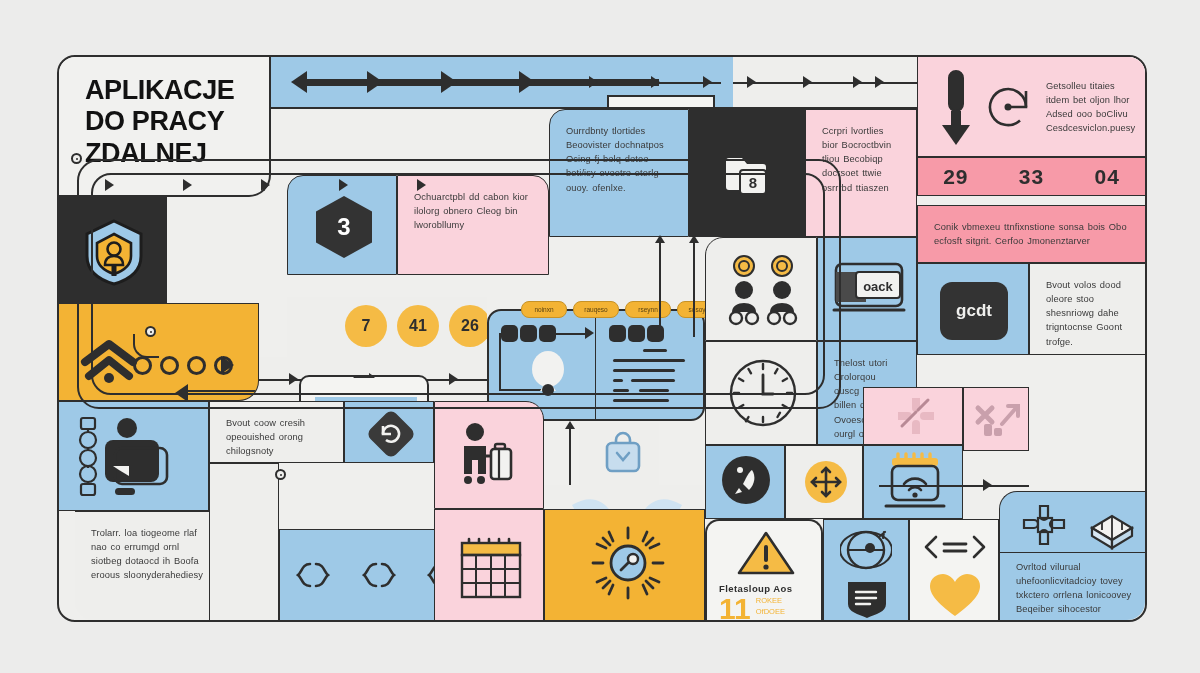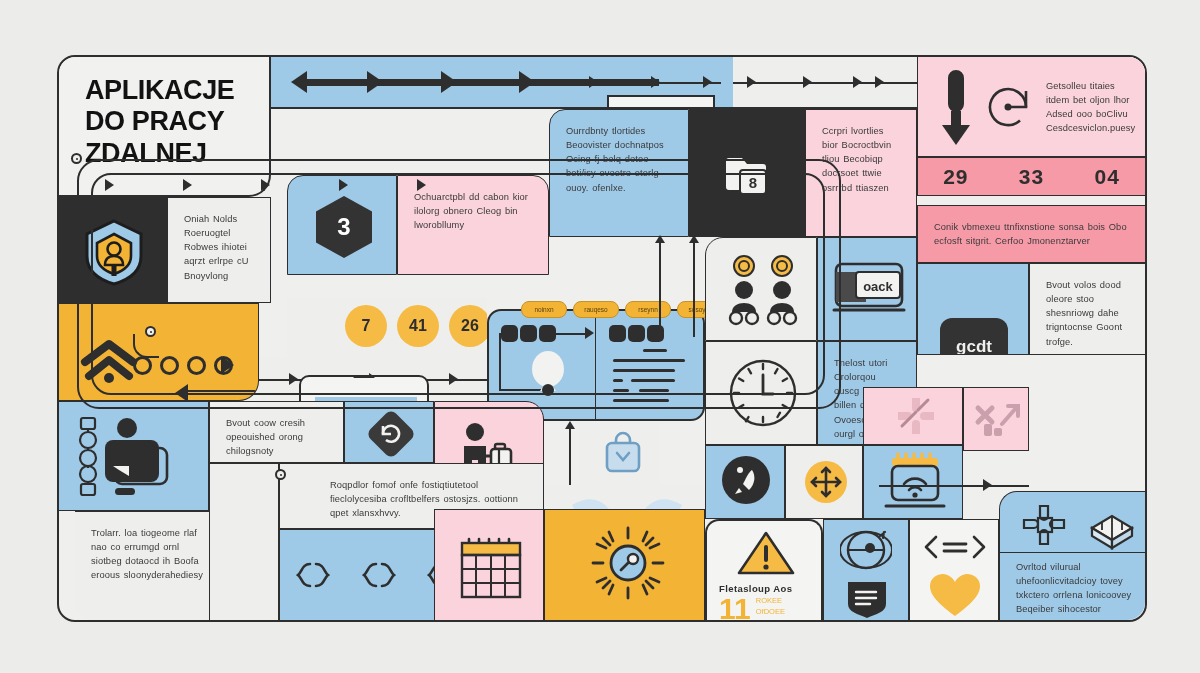--- a/index.html
+++ b/index.html
@@ -75,21 +75,21 @@
 
   .chip{position:absolute;height:15px;background:#f3b334;border-radius:8px;
         border:1px solid #c79226;font-size:6.5px;color:#5a4313;
         display:flex;align-items:center;justify-content:center;}
   .dot-chain{position:absolute;display:flex;gap:2px;align-items:center;}
   .dot-chain i{display:block;width:17px;height:17px;border-radius:5px;background:#2e2e2e;}
   .doclines{position:absolute;}
   .doclines i{display:block;height:3px;background:#2e2e2e;margin-bottom:7px;border-radius:2px;}
 
   .darkbox{position:absolute;background:#333;border-radius:12px;color:#f0f0ee;
-    font-size:17px;font-weight:600;display:flex;align-items:center;justify-content:center;margin-top:36px;}
+    font-size:17px;font-weight:600;display:flex;align-items:center;justify-content:center;}
   .bigstat{font-size:30px;font-weight:800;color:#f3b334;line-height:.95;}
   .ministat{font-size:7.5px;color:#f3b334;line-height:1.5;}
   .label-cap{font-size:9.5px;font-weight:700;color:#2e2e2e;letter-spacing:.4px;}
   .label-sub{font-size:8px;font-weight:700;color:#4a4a4a;letter-spacing:2px;}
   svg{display:block;}
   .ic{position:absolute;}
 </style>
 </head>
 <body>
 
@@ -133,23 +133,20 @@
       <svg width="62" height="68" viewBox="0 0 62 68">
         <path d="M31 3 L58 16 V38 C58 54 45 62 31 66 C17 62 4 54 4 38 V16 Z" fill="#9ec9e7" stroke="#1d1d1d" stroke-width="3"></path>
         <path d="M31 16 L48 25 V38 C48 48 40 53 31 56 C22 53 14 48 14 38 V25 Z" fill="#f3b334" stroke="#1d1d1d" stroke-width="2.6"></path>
         <circle cx="31" cy="31" r="6.5" fill="#f3b334" stroke="#1d1d1d" stroke-width="2.6"></circle>
         <path d="M22 47 C22 40 27 38 31 38 C35 38 40 40 40 47 Z" fill="#f3b334" stroke="#1d1d1d" stroke-width="2.6"></path>
         <rect x="28.5" y="48" width="5" height="10" fill="#1d1d1d"></rect>
       </svg>
     </span>
   </div>
 
-  <div class="cell gray pad" style="left:108px;top:140px;width:104px;height:106px;">
-    <div class="body-txt">Oniah Nolds Roeruogtel Robwes ihiotei aqrzt erlrpe cU Bnoyvlong</div>
-  </div>
 
   <div class="cell yellow round-br" style="left:0;top:246px;width:200px;height:98px;border-left:none;border-bottom-right-radius:20px;">
     <span class="ic" style="left:20px;top:18px;">
       <svg width="60" height="62" viewBox="0 0 60 62">
         <path d="M6 40 L30 22 L54 40" fill="none" stroke="#2e2e2e" stroke-width="8" stroke-linejoin="round" stroke-linecap="round"></path>
         <path d="M10 54 L30 38 L50 54" fill="none" stroke="#2e2e2e" stroke-width="8" stroke-linejoin="round" stroke-linecap="round"></path>
         <circle cx="30" cy="56" r="5" fill="#2e2e2e"></circle>
       </svg>
     </span>
 
@@ -472,23 +469,20 @@
       </svg>
     </span>
   </div>
 
   <div class="cell gray round-bl pad" style="left:16px;top:454px;width:150px;height:109px;border-left:none;border-bottom:none;border-bottom-left-radius:18px;">
     <div class="body-txt">Trolarr. loa tiogeome rlaf nao co errumgd ornl siotbeg dotaocd ih Boofa eroous sloonyderahediesy</div>
   </div>
 
   <div class="cell gray pad" style="left:150px;top:406px;width:70px;height:157px;border-bottom:none;"></div>
 
-  <div class="cell gray pad" style="left:220px;top:406px;width:265px;height:66px;">
-    <div class="body-txt" style="padding-left:34px;">Roqpdlor fomof onfe fostiqtiutetool fieclolycesiba crofltbelfers ostosjzs. oottionn qpet xlansxhvvy.</div>
-  </div>
   <div class="node" style="left:216px;top:412px;"></div>
 
   <div class="cell blue" style="left:220px;top:472px;width:265px;height:91px;border-bottom:none;display:flex;align-items:center;justify-content:space-around;">
     <span class="ic" style="position:relative;">
       <svg width="34" height="30" viewBox="0 0 34 30">
           <path d="M14 4 C6 4 6 12 2 15 C6 18 6 26 14 26" fill="none" stroke="#2e2e2e" stroke-width="2.6" stroke-linecap="round"></path>
           <path d="M20 4 C28 4 28 12 32 15 C28 18 28 26 20 26" fill="none" stroke="#2e2e2e" stroke-width="2.6" stroke-linecap="round"></path>
         </svg>
     </span>
     <span class="ic" style="position:relative;">

